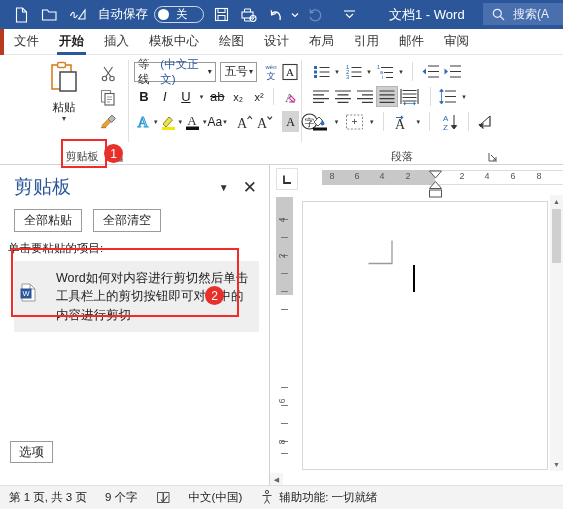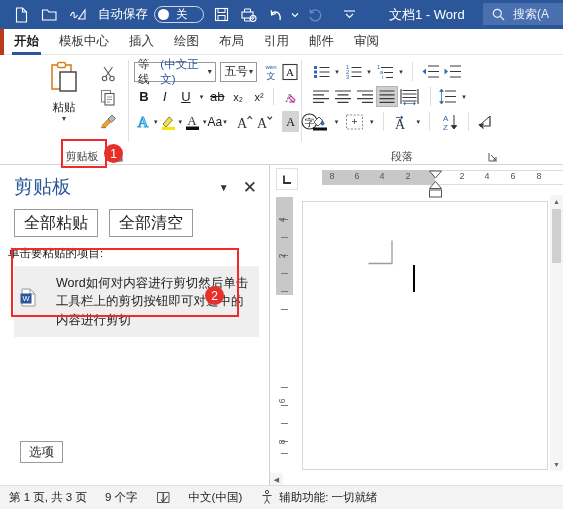--- a/index.html
+++ b/index.html
@@ -131,31 +131,31 @@
   .pane {
     position: absolute; left: 0; top: 165px; width: 270px; height: 320px;
     background: #fff; border-right: 1px solid #d0d0d0;
   }
   .pane-head { display: flex; align-items: center; height: 44px; padding: 0 8px 0 14px; }
   .pane-title { font-size: 19px; color: #2b579a; }
   .pane-caret { margin-left: auto; font-size: 10px; color: #333; padding: 4px 10px; }
   .pane-close { font-size: 17px; color: #333; padding: 0 4px; }
   .pane-btns { display: flex; gap: 11px; padding: 0 0 0 14px; }
   .pane-btn {
-    border: 1px solid #9b9b9b; background: #fff; font-size: 16px; color: #1c1c1c;
+    border: 1px solid #9b9b9b; background: #fff; font-size: 12px; color: #1c1c1c;
     padding: 3px 9px; line-height: 1.25;
   }
   .pane-hint { font-size: 11.5px; color: #1c1c1c; padding: 9px 0 5px 8px; }
   .clip-list { padding: 0 10px 0 14px; }
   .clip-item {
     background: #efefef; display: flex; padding: 8px 8px 8px 6px; gap: 5px;
     position: relative; min-height: 62px;
   }
   .clip-item-text { font-size: 12.5px; line-height: 1.47; color: #1c1c1c; padding-left: 14px; }
-  .pane-foot { position: absolute; left: 0; bottom: 24px; width: 270px; padding-left: 20px; margin-top: 35px; }
+  .pane-foot { position: absolute; left: 0; bottom: 24px; width: 270px; padding-left: 10px; margin-top: 35px; }
   .opt-btn {
     border: 1px solid #9b9b9b; background: #fff; font-size: 12.5px; color: #1c1c1c;
     padding: 3px 8px;
   }
 
   
   .annot-box { position: absolute; border: 2.3px solid #ef2b2b; pointer-events: none; }
   .annot-num {
     position: absolute; width: 19px; height: 19px; border-radius: 50%;
     background: #e8302a; color: #fff; font-size: 12px;
@@ -282,24 +282,26 @@
       <svg width="13" height="13" viewBox="0 0 13 13">
           <circle cx="5.3" cy="5.3" r="4" fill="none" stroke="#e8eef8" stroke-width="1.2"></circle>
           <path d="M8.4 8.4L12 12" stroke="#e8eef8" stroke-width="1.2"></path>
         </svg>
       <span class="stext">搜索(A</span>
     </div>
   </div>
 
   <div class="tabstrip">
     <div class="leftedge"></div>
+    <div class="tab">文件</div>
     <div class="tab active">开始</div>
+    <div class="tab">插入</div>
     <div class="tab">模板中心</div>
-    <div class="tab">插入</div>
     <div class="tab">绘图</div>
+    <div class="tab">设计</div>
     <div class="tab">布局</div>
     <div class="tab">引用</div>
     <div class="tab">邮件</div>
     <div class="tab">审阅</div>
   </div>
 
   <div class="ribbon">
 
     <div class="group g-clipboard">
       <div class="group-body">

